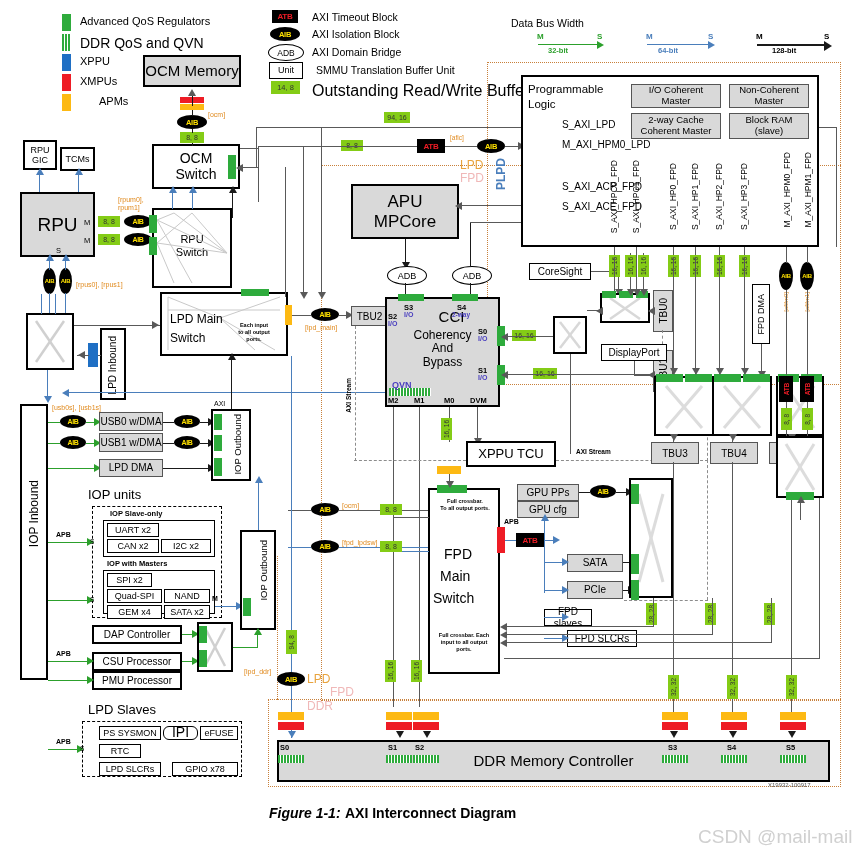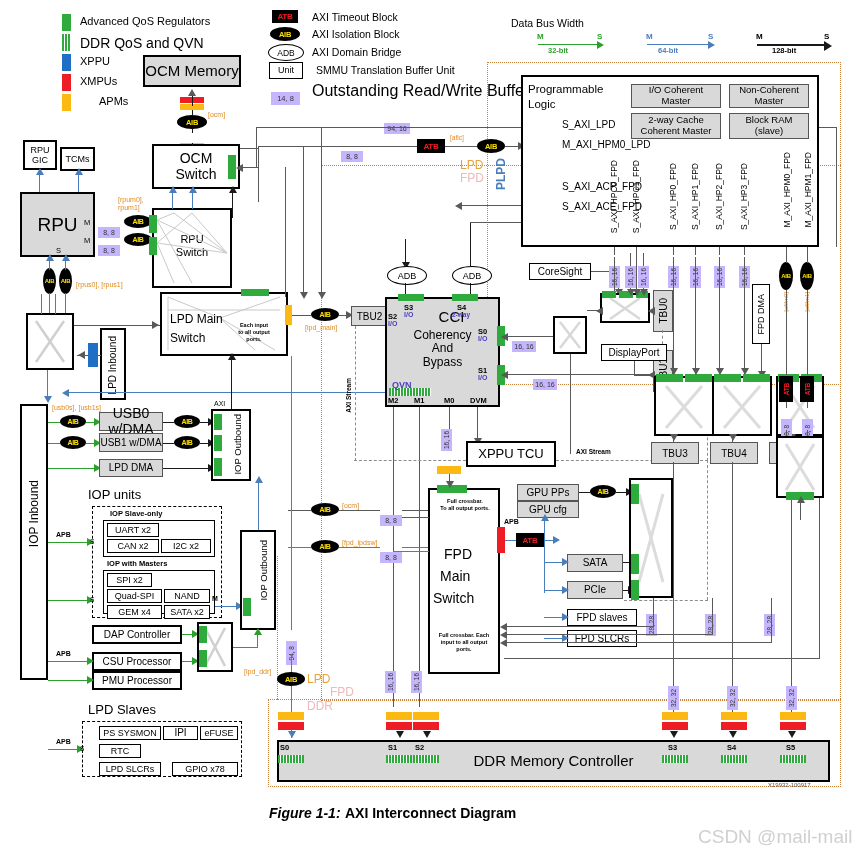--- a/index.html
+++ b/index.html
@@ -55,22 +55,22 @@
   .qvn{position:absolute;background:repeating-linear-gradient(90deg,#2eab3c 0 2px,#ffffff 2px 3px),
        repeating-linear-gradient(0deg,#2eab3c 0 2px,#ffffff 2px 3px);}
   .atb{position:absolute;background:#000;color:#ee1c25;font-weight:bold;
        display:flex;align-items:center;justify-content:center;letter-spacing:-0.2px;}
   .aib{position:absolute;background:#000;color:#ffe100;font-weight:bold;border-radius:50%;
        display:flex;align-items:center;justify-content:center;letter-spacing:-0.3px;}
   .adb{position:absolute;background:#fff;border:1.4px solid #000;border-radius:50%;
        display:flex;align-items:center;justify-content:center;}
   .tbu{position:absolute;background:#d9d9d9;border:1.4px solid #555;
        display:flex;align-items:center;justify-content:center;}
-  .depth{position:absolute;background:#c4b5fd;color:#333;display:flex;
-         align-items:center;justify-content:center;margin-top:11px;}
+  .depth{position:absolute;background:#84cc16;color:#333;display:flex;
+         align-items:center;justify-content:center;}
   .orangelbl{position:absolute;color:#e08a1e;white-space:nowrap;}
   
   .dom{position:absolute;border:1.5px dotted #c8803a;}
   .domline-h{position:absolute;height:0;border-top:1.5px dotted #c8803a;}
   .domline-v{position:absolute;width:0;border-left:1.5px dotted #c8803a;}
   .watermark{position:absolute;color:#d0d0d0;font-size:19px;}
 </style>
 </head>
 <body>
 
@@ -276,21 +276,21 @@
   <div class="vb" style="left:459px;top:356px;height:37px;"></div>
 
   <div class="wbox abs" style="left:20px;top:404px;width:28px;height:276px;"></div>
   <div class="vert" style="position:absolute;left:27px;top:480px;font-size:12px;">IOP Inbound</div>
 
   <div class="orangelbl" style="left:52px;top:404px;font-size:7px;">[usb0s], [usb1s]</div>
   <div class="hg" style="left:48px;top:422px;width:12px;"></div>
   <div class="aib" style="left:60px;top:415px;width:26px;height:13px;font-size:7px;">AIB</div>
   <div class="hg" style="left:86px;top:422px;width:9px;"></div>
   <div class="ar ar-rg" style="left:94px;top:418px;"></div>
-  <div class="gbox1 abs" style="left:99px;top:412px;width:64px;height:19px;font-size:14px;">USB0 w/DMA</div>
+  <div class="gbox1 abs" style="left:99px;top:412px;width:64px;height:19px;font-size:10px;">USB0 w/DMA</div>
   <div class="hk" style="left:163px;top:422px;width:11px;"></div>
   <div class="aib" style="left:174px;top:415px;width:26px;height:13px;font-size:7px;">AIB</div>
   <div class="hk" style="left:200px;top:422px;width:9px;"></div>
   <div class="ar ar-rk" style="left:208px;top:418px;"></div>
 
   <div class="hg" style="left:48px;top:443px;width:12px;"></div>
   <div class="aib" style="left:60px;top:436px;width:26px;height:13px;font-size:7px;">AIB</div>
   <div class="hg" style="left:86px;top:443px;width:9px;"></div>
   <div class="ar ar-rg" style="left:94px;top:439px;"></div>
   <div class="gbox1 abs" style="left:99px;top:433px;width:64px;height:19px;font-size:10px;">USB1 w/DMA</div>
@@ -368,30 +368,34 @@
   <div class="ar ar-ug" style="left:253.5px;top:628px;"></div>
   <div class="t" style="left:56px;top:650px;font-size:7px;font-weight:bold;">APB</div>
   <div class="hg" style="left:48px;top:661px;width:40px;"></div>
   <div class="ar ar-rg" style="left:87px;top:657px;"></div>
   <div class="hg" style="left:48px;top:680px;width:40px;"></div>
   <div class="ar ar-rg" style="left:87px;top:676px;"></div>
 
   <div class="t" style="left:88px;top:702px;font-size:13px;">LPD Slaves</div>
   <div class="dash abs" style="left:82px;top:721px;width:160px;height:56px;"></div>
   <div class="wbox1 abs" style="left:99px;top:726px;width:62px;height:14px;font-size:9px;">PS SYSMON</div>
-  <div class="wbox1 abs" style="left:163px;top:726px;width:35px;height:14px;font-size:10px;">IPI</div>
+  <div class="wbox1 abs" style="left:163px;top:726px;width:35px;height:14px;font-size:14px;border-radius:6px;">IPI</div>
   <div class="wbox1 abs" style="left:200px;top:726px;width:38px;height:14px;font-size:9px;">eFUSE</div>
   <div class="wbox1 abs" style="left:99px;top:744px;width:42px;height:14px;font-size:9px;">RTC</div>
   <div class="wbox1 abs" style="left:99px;top:762px;width:62px;height:14px;font-size:9px;">LPD SLCRs</div>
   <div class="wbox1 abs" style="left:172px;top:762px;width:66px;height:14px;font-size:9px;">GPIO x78</div>
   <div class="t" style="left:56px;top:738px;font-size:7px;font-weight:bold;">APB</div>
   <div class="hg" style="left:48px;top:749px;width:30px;"></div>
   <div class="ar ar-rg" style="left:77px;top:745px;"></div>
   <div class="t" style="left:80px;top:745px;font-size:6.5px;">S</div>
 
+  <div class="gbox abs" style="left:351px;top:184px;width:108px;height:55px;flex-direction:column;font-size:17px;">
+    <span style="font-size:17px;">APU</span>
+      <span style="font-size:17px;">MPCore</span>
+  </div>
   <div class="vk" style="left:405px;top:239px;height:25px;"></div>
   <div class="ar ar-dk" style="left:401.5px;top:262px;"></div>
   <div class="adb" style="left:387px;top:266px;width:38px;height:17px;font-size:9px;">ADB</div>
   <div class="vk" style="left:405px;top:283px;height:14px;"></div>
   <div class="ar ar-dk" style="left:401.5px;top:294px;"></div>
 
   <div class="adb" style="left:452px;top:266px;width:38px;height:17px;font-size:9px;">ADB</div>
   <div class="vk" style="left:470px;top:222px;height:44px;"></div>
   <div class="vk" style="left:470px;top:283px;height:14px;"></div>
   <div class="ar ar-dk" style="left:466.5px;top:294px;"></div>
@@ -655,21 +659,21 @@
 
   <div class="gbox1 abs" style="left:567px;top:554px;width:56px;height:18px;font-size:10px;">SATA</div>
   <div class="hb" style="left:544px;top:562px;width:18px;"></div>
   <div class="ar ar-rb" style="left:562px;top:558px;"></div>
   <div class="hk" style="left:623px;top:562px;width:6px;"></div>
   <div class="gbox1 abs" style="left:567px;top:581px;width:56px;height:18px;font-size:10px;">PCIe</div>
   <div class="hb" style="left:544px;top:590px;width:18px;"></div>
   <div class="ar ar-rb" style="left:562px;top:586px;"></div>
   <div class="hk" style="left:623px;top:590px;width:6px;"></div>
   <div class="ar ar-rk" style="left:628px;top:586px;"></div>
-  <div class="wbox1 abs" style="left:567px;top:609px;width:70px;height:17px;font-size:10px;">FPD slaves</div>
+  <div class="wbox1 abs" style="left:544px;top:609px;width:48px;height:17px;font-size:10px;">FPD slaves</div>
   <div class="hb" style="left:544px;top:617px;width:18px;"></div>
   <div class="ar ar-rb" style="left:562px;top:613px;"></div>
   <div class="wbox1 abs" style="left:567px;top:630px;width:70px;height:17px;font-size:10px;">FPD SLCRs</div>
   <div class="hb" style="left:544px;top:638px;width:18px;"></div>
   <div class="ar ar-rb" style="left:562px;top:634px;"></div>
 
   <div class="wbox abs" style="left:629px;top:478px;width:44px;height:120px;"></div>
   <svg class="abs" style="left:629px;top:478px;width:44px;height:120px;">
     <g stroke="#dcdcdc" stroke-width="3" fill="none">
         <line x1="10" y1="16" x2="34" y2="104"></line>

